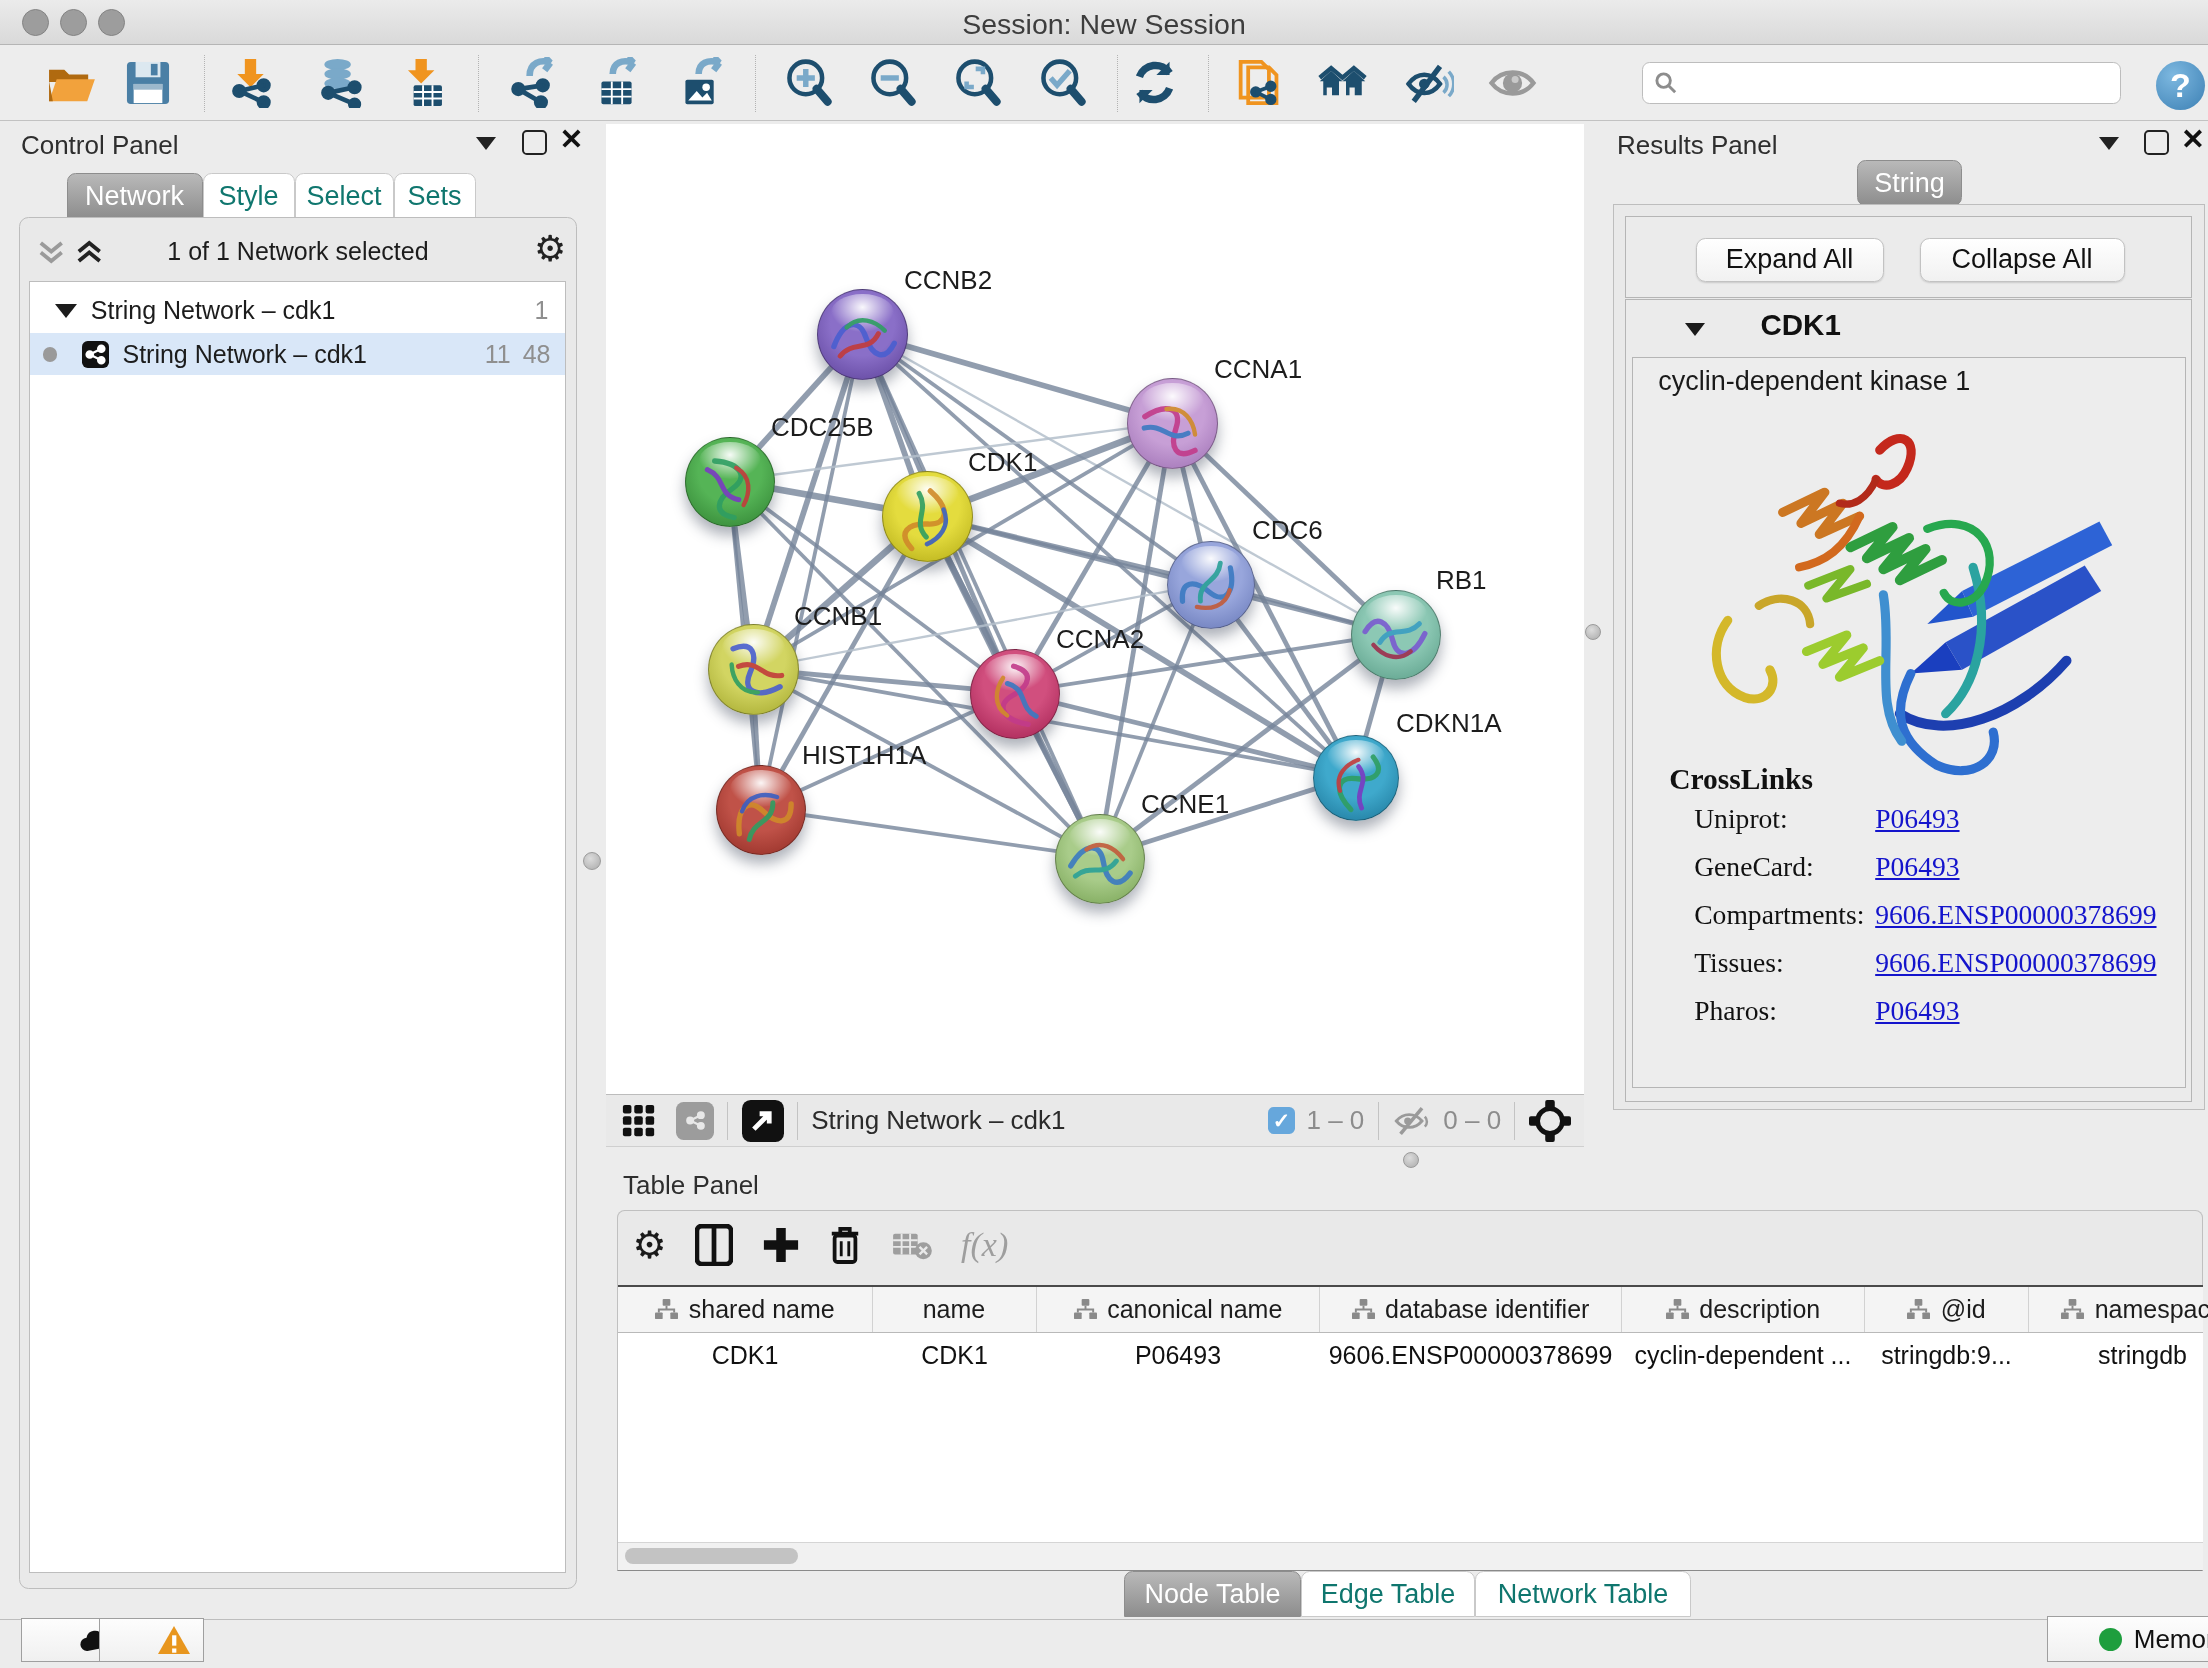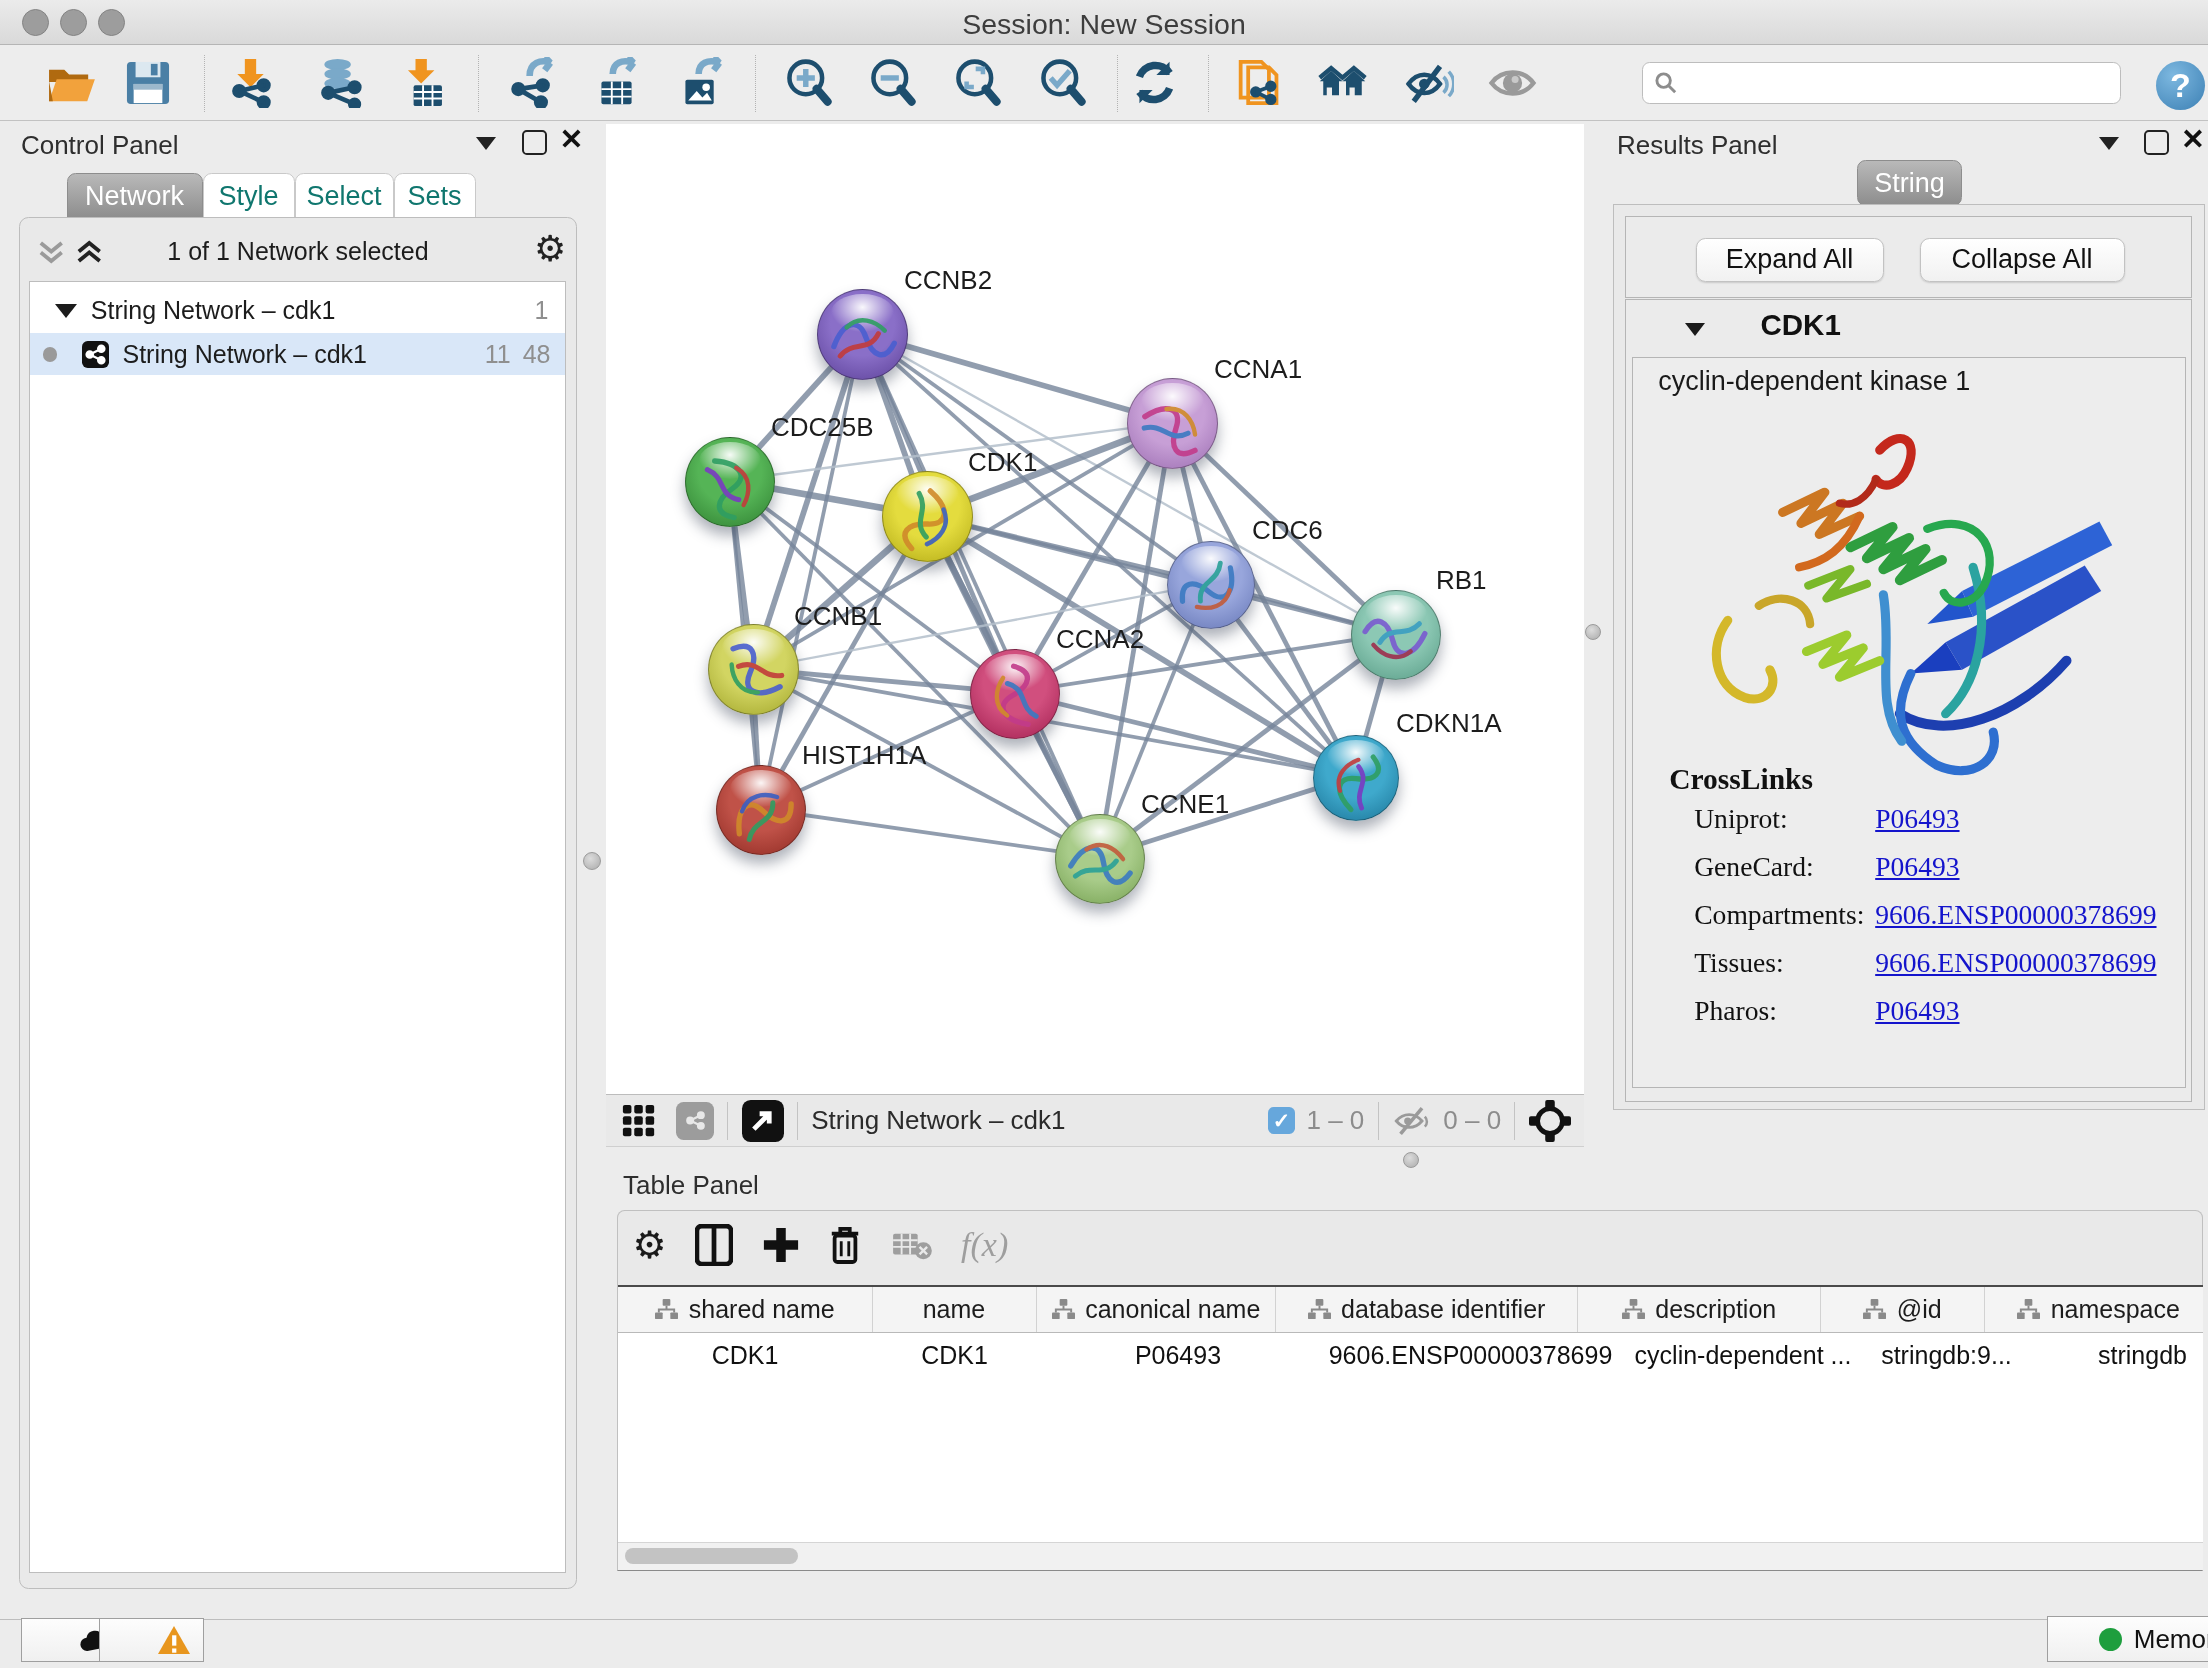--- a/index.html
+++ b/index.html
@@ -626,21 +626,21 @@
               <rect x="1" y="15" width="8" height="7" rx="1"></rect>
               <rect x="17" y="15" width="8" height="7" rx="1"></rect>
             </g>
             <path d="M13 8 v4 M5 15 v-3 h16 v3" stroke="#8a8a8a" stroke-width="2" fill="none"></path>
           </svg>
           <span>shared name</span>
         </div>
         <div class="thead-cell" style="width: 164px; flex: 0 0 auto;">
           <span>name</span>
         </div>
-        <div class="thead-cell" style="width: 239px; flex: 0 0 auto;">
+        <div class="thead-cell" style="width: 283px; flex: 0 0 auto;">
           <svg class="hicon" viewBox="0 0 26 24">
             <g fill="#8a8a8a">
               <rect x="9" y="1" width="8" height="7" rx="1"></rect>
               <rect x="1" y="15" width="8" height="7" rx="1"></rect>
               <rect x="17" y="15" width="8" height="7" rx="1"></rect>
             </g>
             <path d="M13 8 v4 M5 15 v-3 h16 v3" stroke="#8a8a8a" stroke-width="2" fill="none"></path>
           </svg>
           <span>canonical name</span>
         </div>
@@ -699,20 +699,25 @@
           <div class="tcell" style="width: 164px; flex: 0 0 auto;">stringdb:9...</div>
           <div class="tcell" style="width: 228px; flex: 0 0 auto;">stringdb</div>
         </div>
       </div>
 
     <div class="abs" style="left:0px;top:331px;width:1585px;height:27px;background:#f1f1f1;border-top:1px solid #d5d5d5">
       <div style="position:absolute;left:7.6px;top:4.8px;width:173px;height:16px;border-radius:8.6px;background:#c3c3c3"></div>
     </div>
   </div>
 
+  <div class="abs" id="table-tabs" style="left:518px;top:407px;height:46px;display:flex">
+      <div class="tab sel" style="width: 177px;">Node Table</div>
+      <div class="tab" style="width: 174px;">Edge Table</div>
+      <div class="tab" style="width: 216px;">Network Table</div>
+    </div>
 </div>
 
 <div class="abs statusbar">
   <div class="abs sbtn" style="left:21px;top:-1.9px;width:59px;height:42px">
     <svg width="36" height="25" viewBox="0 0 38 26">
         <path d="M10 24 a7 7 0 0 1 -1 -14 a9 9 0 0 1 17 -2 a6.5 6.5 0 0 1 4 12 z" fill="#111"></path>
       </svg>
   </div>
   <div class="abs sbtn" style="left:99px;top:-1.9px;width:59px;height:42px">
     <svg width="36" height="32" viewBox="0 0 38 34">

